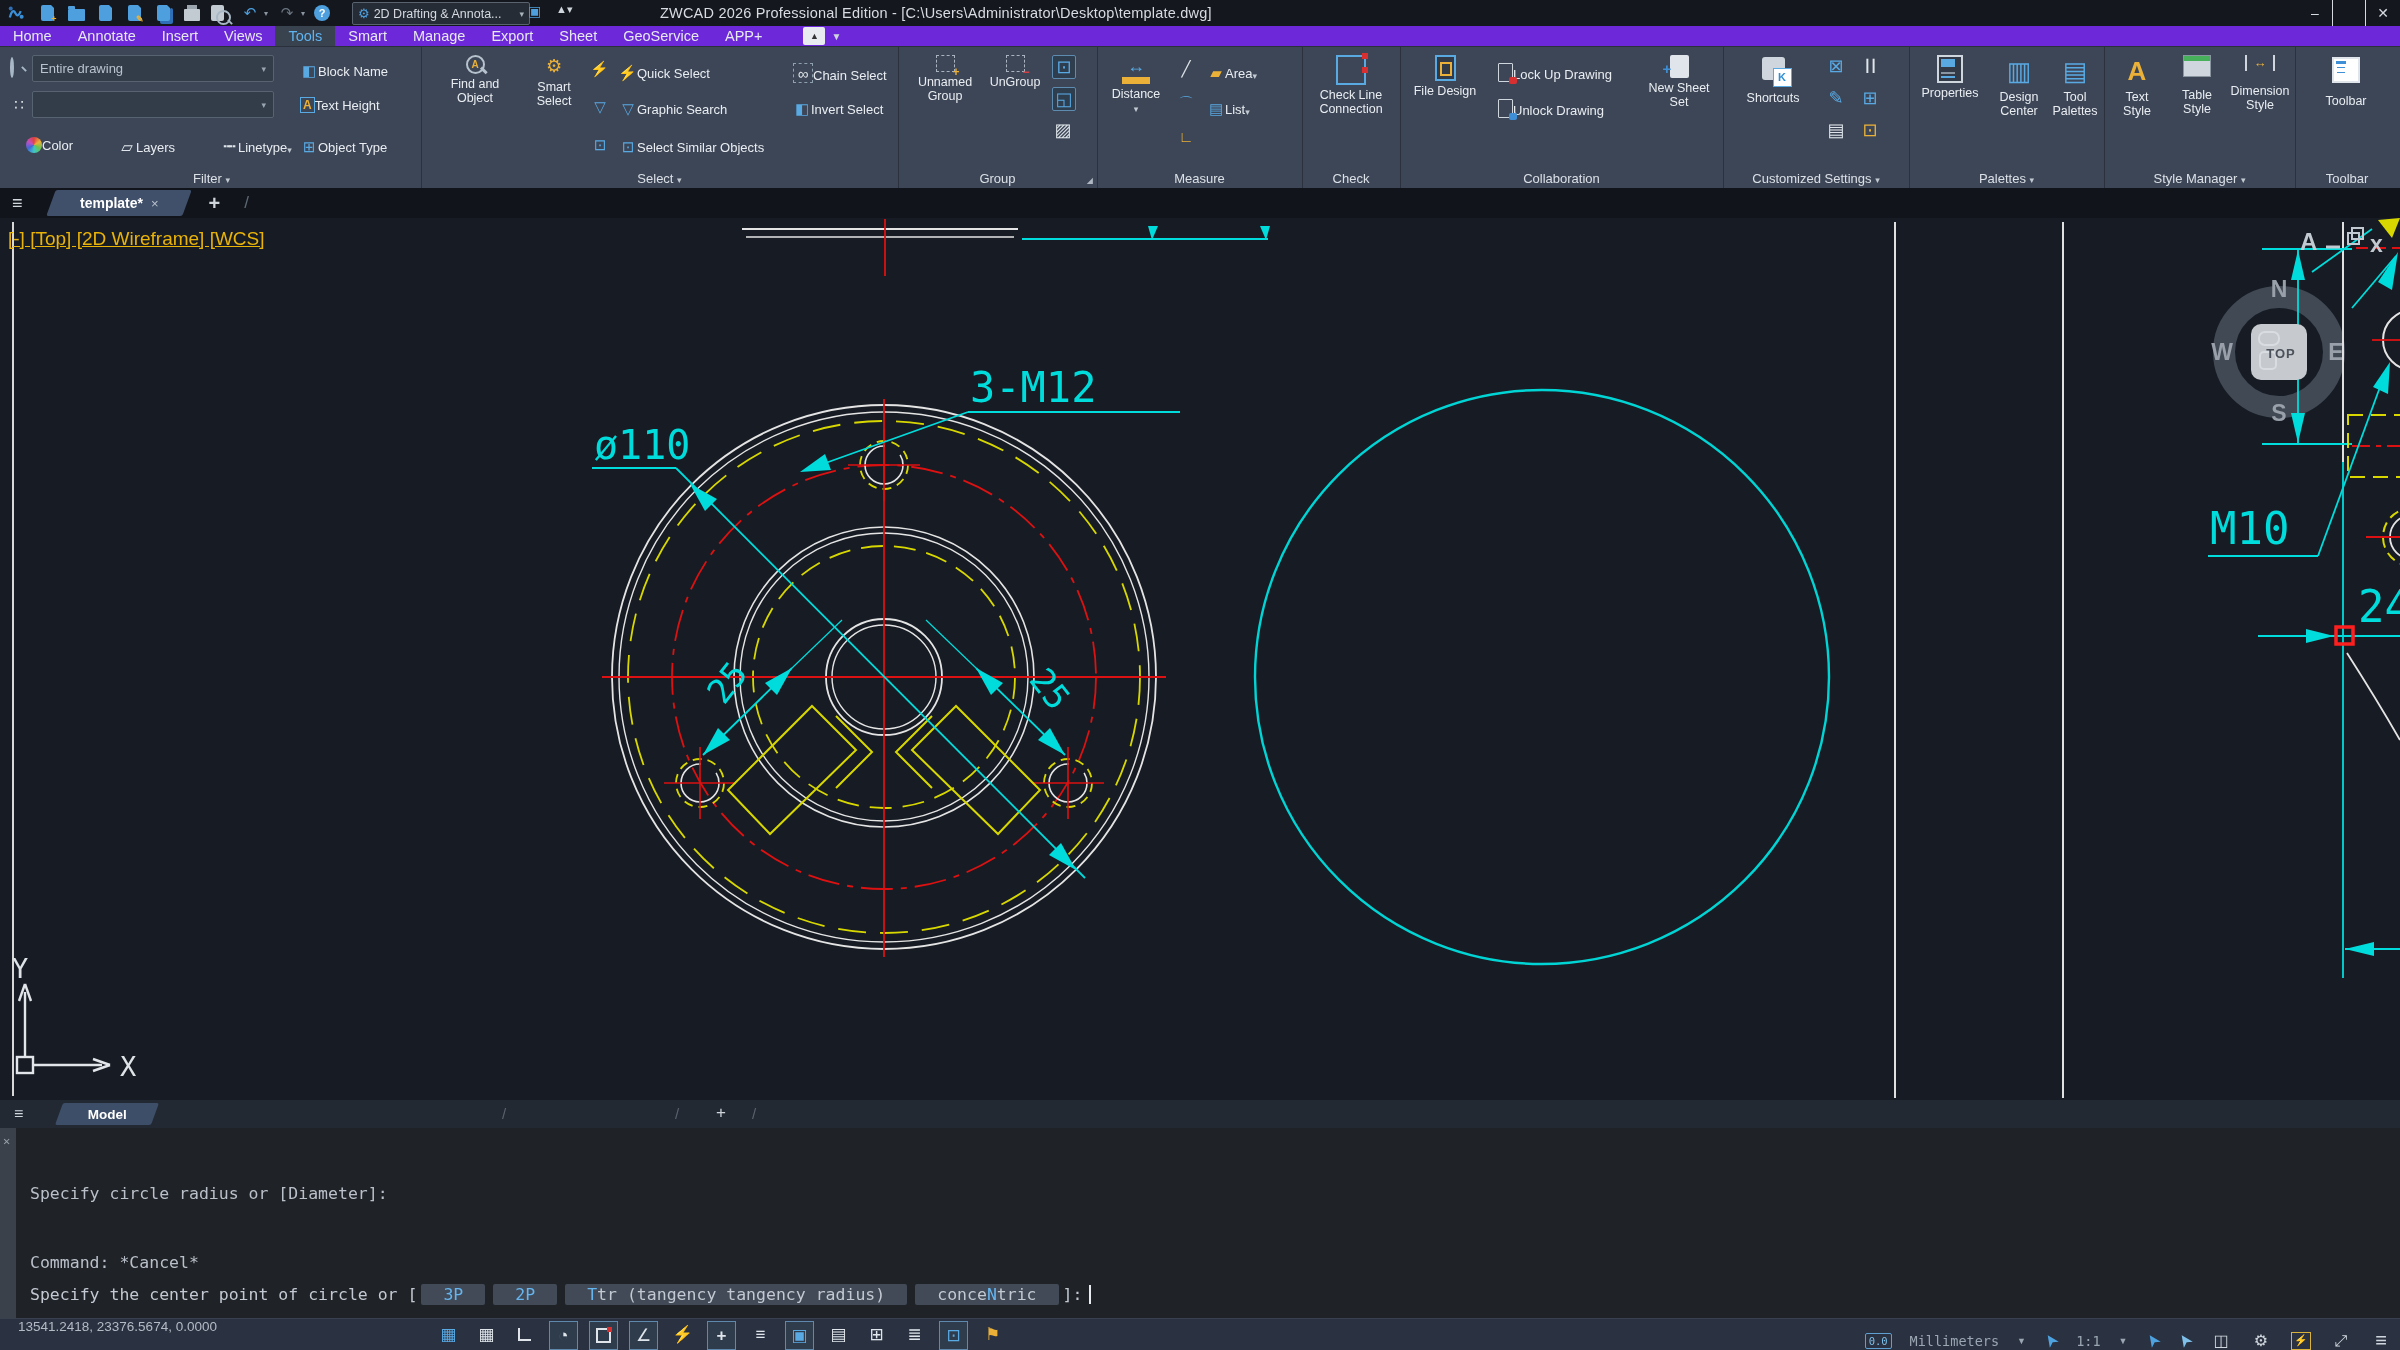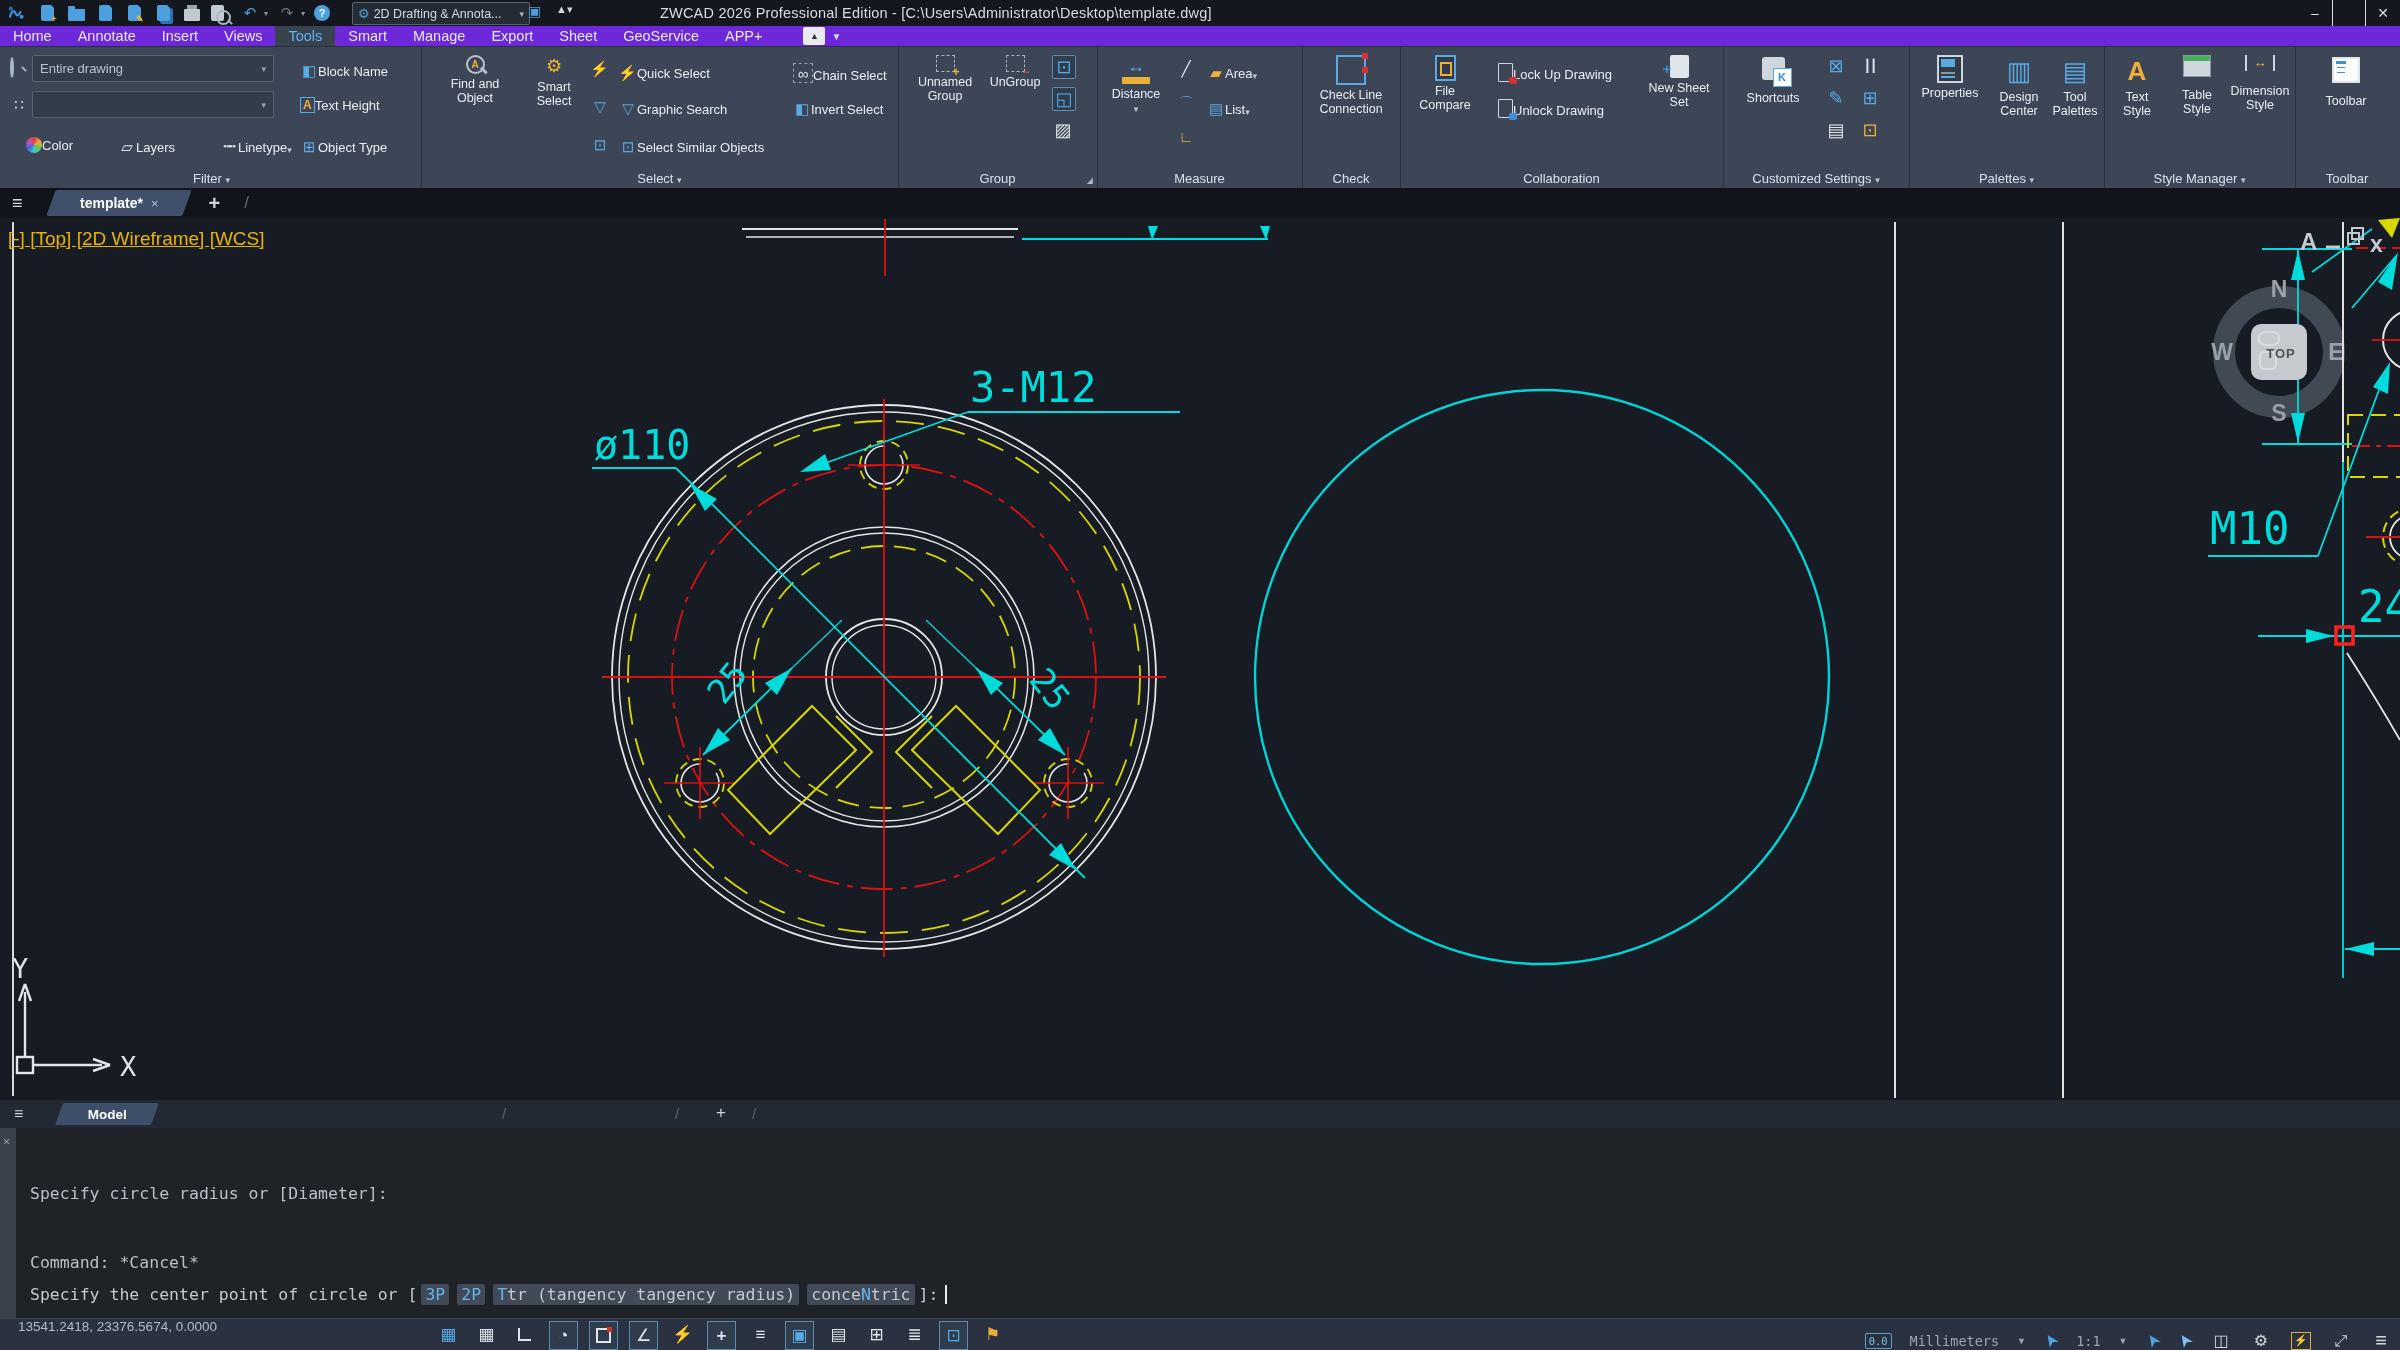--- a/index.html
+++ b/index.html
@@ -93,21 +93,21 @@
   .ltab{margin-left:36px;width:96px;height:22px;background:#3d4e68;transform:skewX(-20deg);display:flex;align-items:center;justify-content:center;border-radius:2px;}
   .ltab span{transform:skewX(20deg);color:#fff;font-size:13.5px;font-weight:bold;}
   .lslash{position:absolute;color:#59626e;font-size:15px;top:5px;}
   #lplus{position:absolute;left:716px;top:3px;color:#cfd5db;font-size:17px;}
   
   #cmd{position:absolute;left:0;top:1128px;width:2400px;height:190px;background:#1f2227;font-family:"DejaVu Sans Mono",monospace;}
   #cmdgutter{position:absolute;left:0;top:0;width:16px;height:190px;background:#3a414b;}
   #cmdclose{position:absolute;left:3px;top:6px;color:#98a0aa;font-size:12px;}
   #cmdhist{position:absolute;left:30px;top:8px;color:#bac0c9;font-size:16.5px;line-height:23px;white-space:pre;}
   #cmdprompt{position:absolute;left:30px;top:156px;color:#c3c9d2;font-size:16.5px;display:flex;align-items:center;}
-  .chip{background:#414a56;border-radius:2px;padding:1px 4px;margin:0 4px;color:#c3c9d2;}
+  .chip{background:#414a56;border-radius:2px;padding:1px 22px;margin:0 4px;color:#c3c9d2;}
   .chip:first-of-type{margin-left:2px;}
   .kw{color:#66b5ef;}
   #cursor{display:inline-block;width:2px;height:19px;background:#e8ecf0;margin-left:7px;}
   
   #statusbar{position:absolute;left:0;top:1318px;width:2400px;height:32px;background:#2a3140;border-top:1px solid #39414f;}
   #coords{position:absolute;left:18px;top:0;color:#b4bbc5;font-size:13.5px;font-family:Liberation Sans, sans-serif;}
   #sbicons{position:absolute;left:435px;top:2px;display:flex;gap:11px;}
   .sic{width:27px;height:27px;display:flex;align-items:center;justify-content:center;font-size:17px;position:relative;}
   .sic.on{background:#2e3c4c;border:1px solid #5e89ad;}
   .lshape{width:11px;height:11px;border-left:2.5px solid #dfe5ea;border-bottom:2.5px solid #dfe5ea;}
@@ -339,21 +339,21 @@
       <div class="rb" style="left:5px;top:8px;width:88px;" data-name="check-line-connection-button">
         <span class="chkicon" data-name="check-line-connection-icon"></span>
         <span>Check Line Connection</span>
       </div>
       <div class="plabel" data-name="panel-label-check"><span>Check</span></div>
     </div>
 
     <div class="panel" style="left:1400px;width:323px;" data-name="ribbon-panel-collaboration">
       <div class="rb" style="left:8px;top:8px;width:74px;" data-name="file-compare-button">
         <span class="fcico" data-name="file-compare-icon"></span>
-        <span>File Compare</span>
+        <span>File Design</span>
       </div>
       <div class="rs" style="left:98px;top:16px;" data-name="lock-up-drawing-button">
         <span class="lockfile" data-name="lock-drawing-icon"></span>
         <span>Lock Up Drawing</span>
       </div>
       <div class="rs" style="left:98px;top:52px;" data-name="unlock-drawing-button">
         <span class="lockfile unlock" data-name="unlock-drawing-icon"></span>
         <span>Unlock Drawing</span>
       </div>
       <div class="rb" style="left:242px;top:8px;width:74px;" data-name="new-sheet-set-button">

